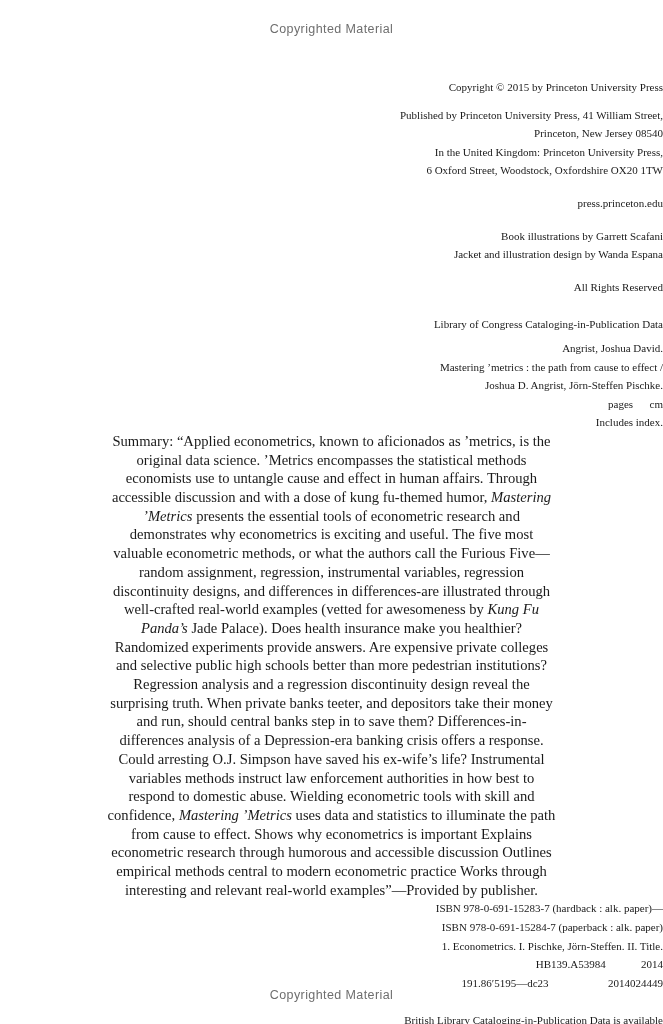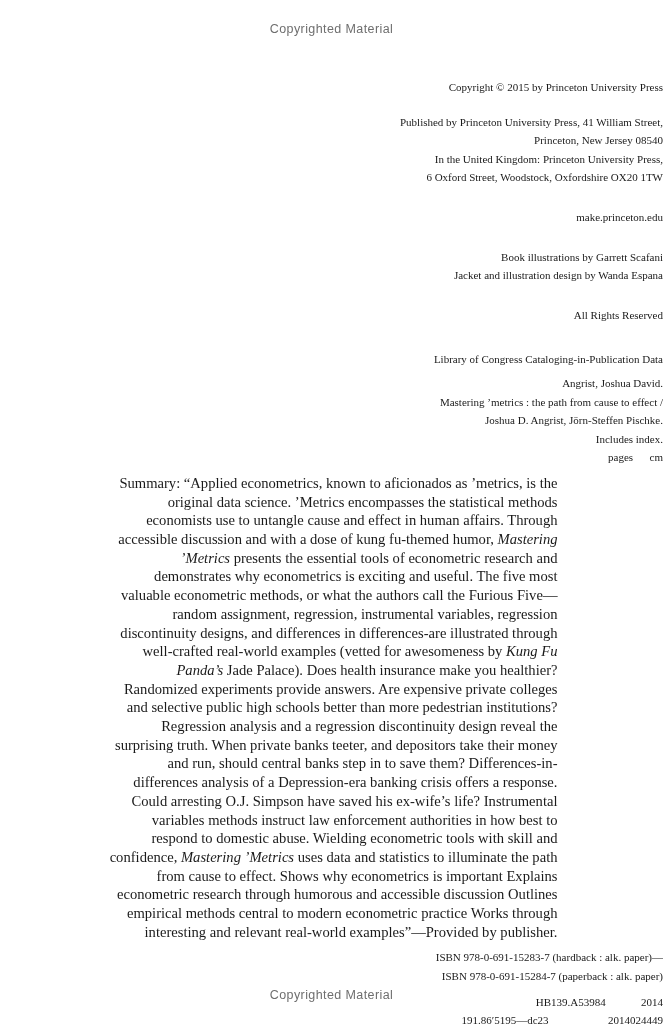--- a/index.html
+++ b/index.html
@@ -42,21 +42,21 @@
   
   .content {
     position: absolute;
     top: 78px;
     left: 0;
     width: 663px;
     text-align: center;
   }
 
   .block {
-    margin: 7px auto;
+    margin: 0 auto;
     text-align: center;
     padding-left: 32px;
   }
 
   .line {
     font-size: 11px;
     line-height: 18.6px;
     text-align: right;
     white-space: nowrap;
   }
@@ -69,21 +69,21 @@
   
   .summary {
     width: 452px;
     margin: 0 auto;
     text-align: center;
     font-size: 14.6px;
     line-height: 18.7px;
   }
   .summary p {
     margin: 0;
-    text-align: right;
+    text-align: center;
   }
 
   .italic { font-style: italic; }
 
   .wide-sp { display: inline-block; width: 1.5em; }
   .wide-sp-lg { display: inline-block; width: 3.2em; }
   .wide-sp-xl { display: inline-block; width: 5.4em; }
 </style>
 </head>
 <body>
@@ -100,56 +100,57 @@
 
     <div class="block">
       <div class="line">Published by Princeton University Press, 41 William Street,</div>
       <div class="line">Princeton, New Jersey 08540</div>
       <div class="line">In the United Kingdom: Princeton University Press,</div>
       <div class="line">6 Oxford Street, Woodstock, Oxfordshire OX20 1TW</div>
     </div>
 
     <div class="gap-m"></div>
 
-    <div class="line">make.princeton.edu</div>
+    <div class="line">press.princeton.edu</div>
 
     <div class="gap-m"></div>
 
     <div class="block">
       <div class="line">Book illustrations by Garrett Scafani</div>
       <div class="line">Jacket and illustration design by Wanda Espana</div>
     </div>
 
     <div class="gap-m"></div>
 
     <div class="line">All Rights Reserved</div>
 
     <div class="gap-l"></div>
 
     <div class="block">
       <div class="line">Library of Congress Cataloging-in-Publication Data</div>
       <div class="gap-xs"></div>
       <div class="line">Angrist, Joshua David.</div>
       <div class="line">Mastering ’metrics : the path from cause to effect /</div>
       <div class="line">Joshua D. Angrist, Jörn-Steffen Pischke.</div>
-      <div class="line">Includes index.</div>
       <div class="line">
         <span>pages</span><span class="wide-sp"></span><span>cm</span>
       </div>
+      <div class="line">Includes index.</div>
     </div>
 
     <div class="summary">
       <p><span>Summary: “Applied econometrics, known to aficionados as ’metrics, is the original data science. ’Metrics encompasses the statistical methods economists use to untangle cause and effect in human affairs. Through accessible discussion and with a dose of kung fu-themed humor, </span><span class="italic">Mastering ’Metrics</span><span> presents the essential tools of econometric research and demonstrates why econometrics is exciting and useful. The five most valuable econometric methods, or what the authors call the Furious Five—random assignment, regression, instrumental variables, regression discontinuity designs, and differences in differences-are illustrated through well-crafted real-world examples (vetted for awesomeness by </span><span class="italic">Kung Fu Panda’s</span><span> Jade Palace). Does health insurance make you healthier? Randomized experiments provide answers. Are expensive private colleges and selective public high schools better than more pedestrian institutions? Regression analysis and a regression discontinuity design reveal the surprising truth. When private banks teeter, and depositors take their money and run, should central banks step in to save them? Differences-in-differences analysis of a Depression-era banking crisis offers a response. Could arresting O.J. Simpson have saved his ex-wife’s life? Instrumental variables methods instruct law enforcement authorities in how best to respond to domestic abuse. Wielding econometric tools with skill and confidence, </span><span class="italic">Mastering ’Metrics</span><span> uses data and statistics to illuminate the path from cause to effect.  Shows why econometrics is important   Explains econometric research through humorous and accessible discussion   Outlines empirical methods central to modern econometric practice   Works through interesting and relevant real-world examples”—Provided by publisher.</span></p>
     </div>
 
     <div class="block">
       <div class="line">ISBN 978-0-691-15283-7 (hardback : alk. paper)—</div>
       <div class="line">ISBN 978-0-691-15284-7 (paperback : alk. paper)</div>
     </div>
 
+    <div class="line">1.  Econometrics.   I.  Pischke, Jörn-Steffen.   II.  Title.</div>
 
     <div class="line">
       <span>HB139.A53984</span><span class="wide-sp-lg"></span><span>2014</span>
     </div>
 
     <div class="line">
       <span>191.86′5195—dc23</span><span class="wide-sp-xl"></span><span>2014024449</span>
     </div>
 
     <div class="gap-l"></div>

